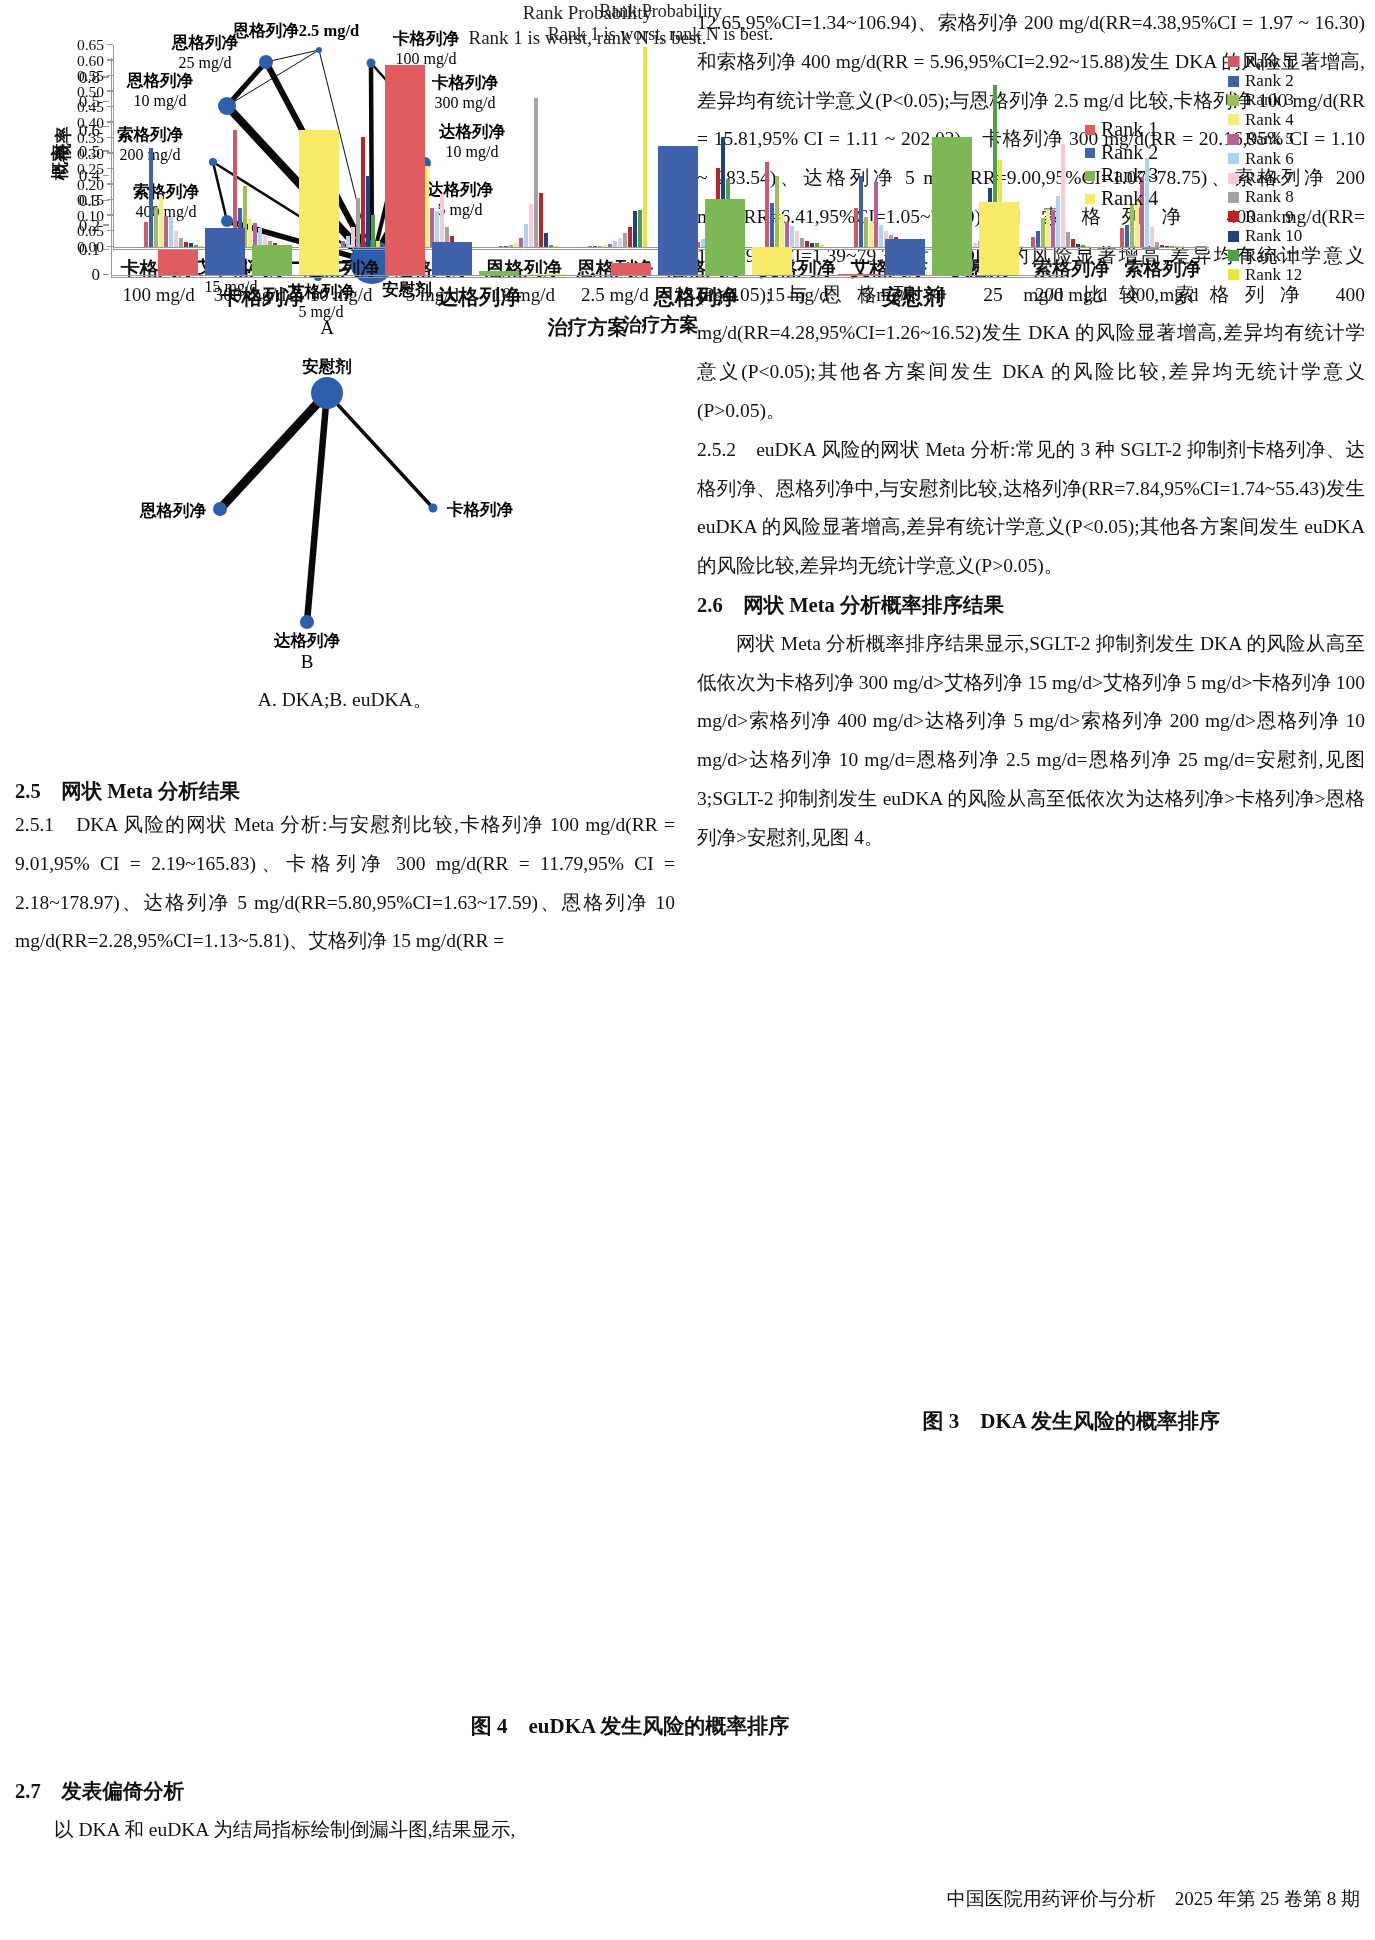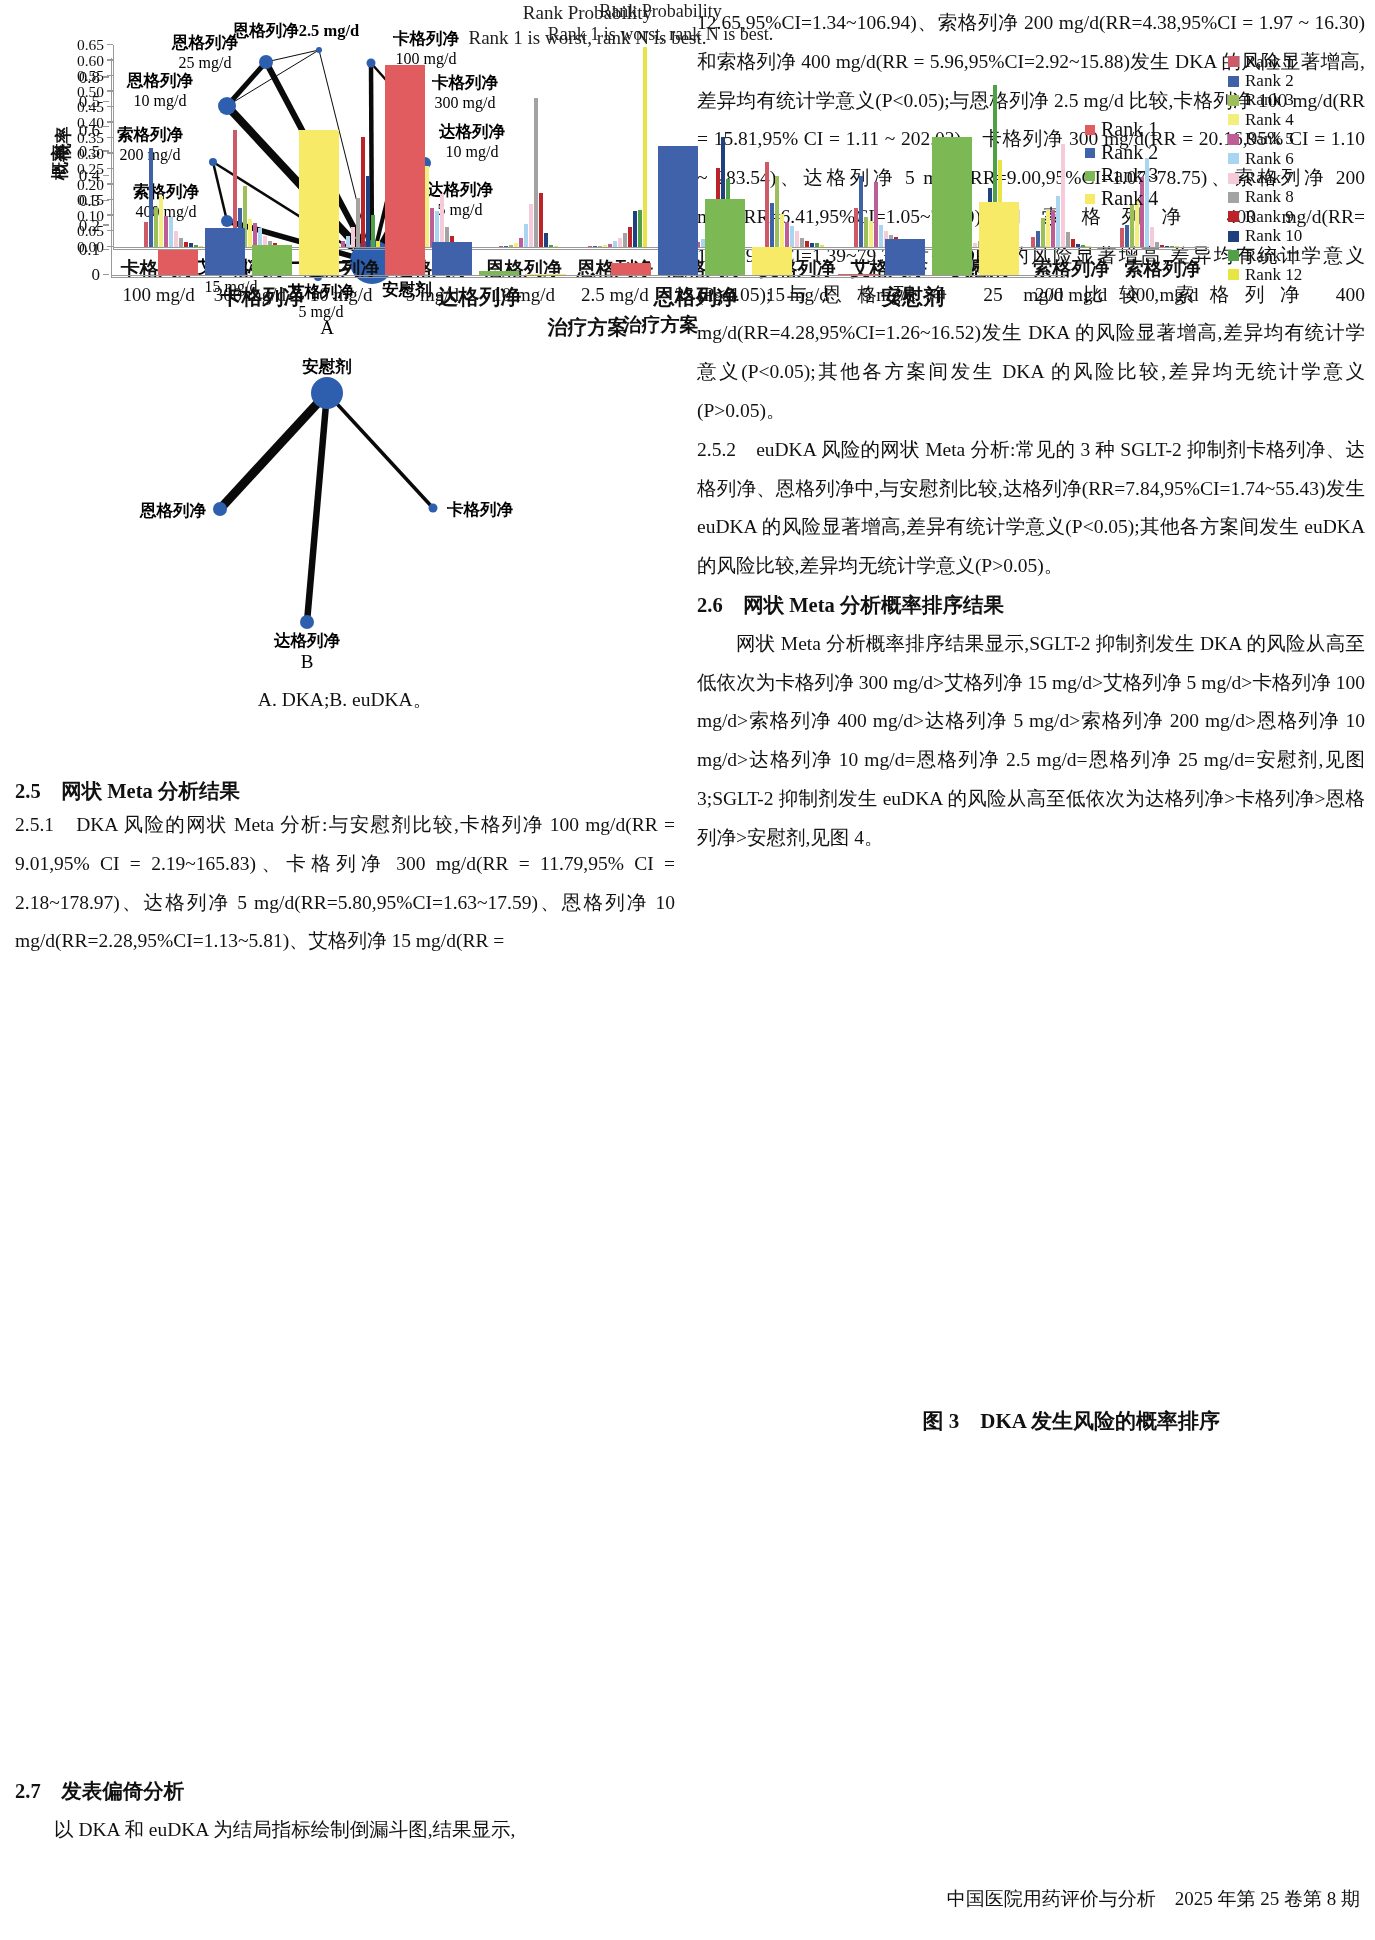--- a/index.html
+++ b/index.html
@@ -530,20 +530,21 @@
         <div class="litem">
           <span class="sw" style="background: rgb(124, 185, 84);"></span>
           <span>Rank 3</span>
         </div>
         <div class="litem">
           <span class="sw" style="background: rgb(247, 234, 103);"></span>
           <span>Rank 4</span>
         </div>
       </div>
   </div>
+  <div class="figcap" style="left:40px;top:1712px;width:1180px;">图 4　euDKA 发生风险的概率排序</div>
 
   <div class="abs" style="left:15px;top:1772px;width:660px;">
     <div class="hd">2.7　发表偏倚分析</div>
     <div class="col-text" style="text-indent:2em;">以 DKA 和 euDKA 为结局指标绘制倒漏斗图,结果显示,</div>
   </div>
 
   <div class="footer" style="right:15px;">中国医院用药评价与分析　2025 年第 25 卷第 8 期</div>
 
 </div>
 

